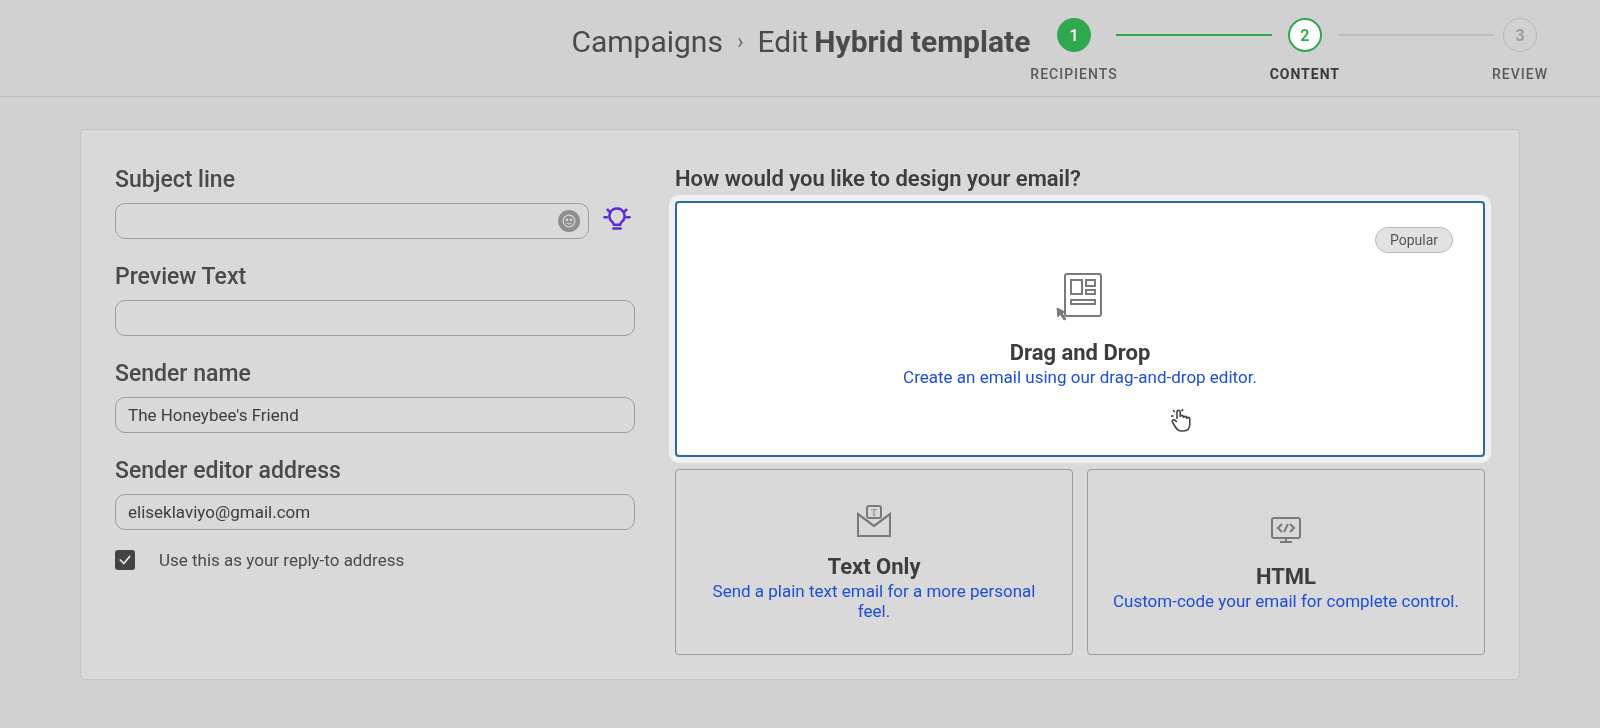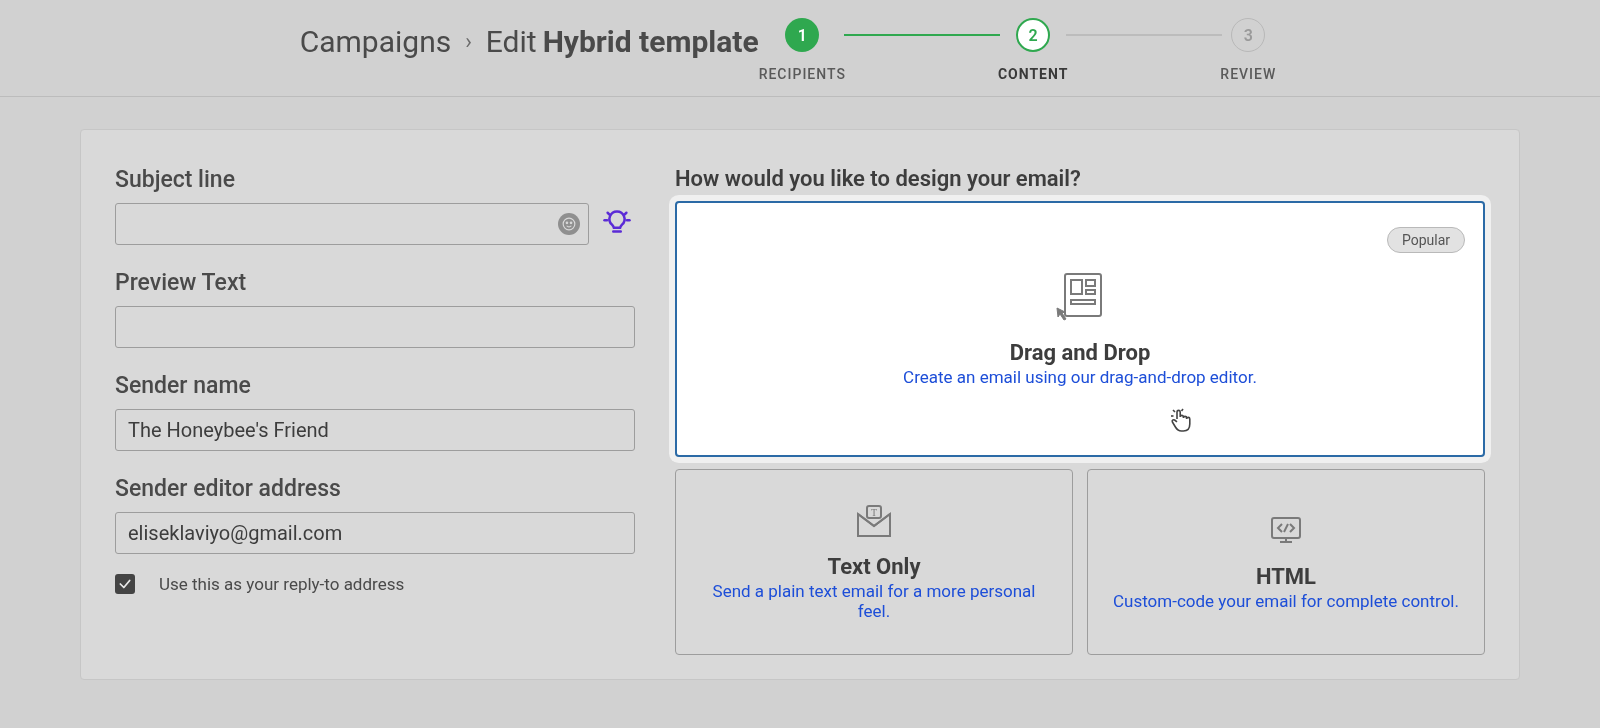--- a/index.html
+++ b/index.html
@@ -7,21 +7,21 @@
     font-family: -apple-system, BlinkMacSystemFont, "Segoe UI", Roboto, Helvetica, Arial, sans-serif;
     background: #d1d1d1;
     color: #3f3f3f;
     width: 1600px;
     height: 728px;
     overflow: hidden;
   }
   .header {
     display: flex;
     align-items: flex-start;
-    justify-content: center;
+    justify-content: flex-end;
     padding: 18px 28px 0 28px;
     border-bottom: 1px solid #bcbcbc;
     height: 97px;
   }
   .breadcrumb {
     font-size: 30px;
     font-weight: 400;
     color: #4a4a4a;
     display: flex;
     align-items: center;
@@ -88,26 +88,26 @@
 
   .field-label {
     font-size: 23px;
     color: #4a4a4a;
     margin-bottom: 10px;
     font-weight: 500;
   }
   .field-row { display: flex; align-items: center; gap: 10px; margin-bottom: 24px; }
   .input {
     flex: 1;
-    height: 42px;
+    height: 36px;
     border: 1px solid #9d9d9d;
-    border-radius: 3px;
+    border-radius: 10px;
     background: #d9d9d9;
     padding: 0 12px;
-    font-size: 20px;
+    font-size: 17px;
     color: #3d3d3d;
     display: flex;
     align-items: center;
     justify-content: space-between;
   }
   .input.with-emoji { padding-right: 8px; }
   .emoji-btn {
     width: 22px; height: 22px;
     border-radius: 50%;
     background: #8f8f8f;
@@ -139,21 +139,21 @@
     justify-content:center;
     position:relative;
     cursor:pointer;
   }
   .option-card.selected {
     background:#fff;
     border: 2px solid #2b6aa6;
     box-shadow: 0 0 0 6px rgba(255,255,255,0.6);
   }
   .badge {
-    position:absolute; top:24px; right:18px;
+    position:absolute; top:24px; right:30px;
     background:#e2e2e2; border:1px solid #b9b9b9;
     border-radius: 14px; padding: 4px 14px;
     font-size: 14px; color:#555;
   }
   .option-title { font-size: 22px; font-weight:700; color:#3d3d3d; margin-top: 14px;}
   .option-desc { font-size: 17px; color:#1d4ed8; margin-top: 2px; text-align:center; padding: 0 20px;}
   .big-option { height: 256px; margin-bottom: 12px;}
   .small-row { display:flex; gap: 14px; }
   .small-option { flex:1; height: 186px; }
   .icon-box { display:flex; align-items:center; justify-content:center; }

